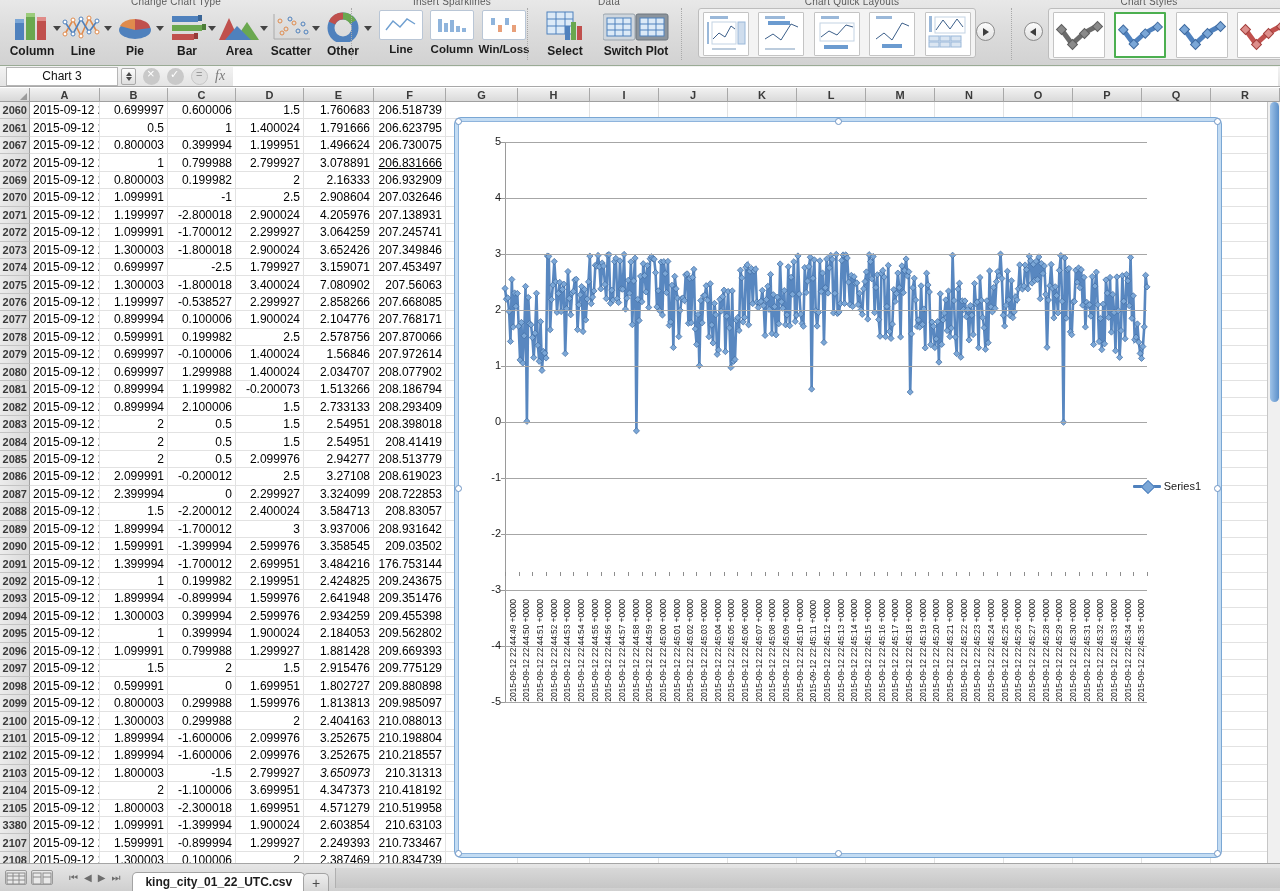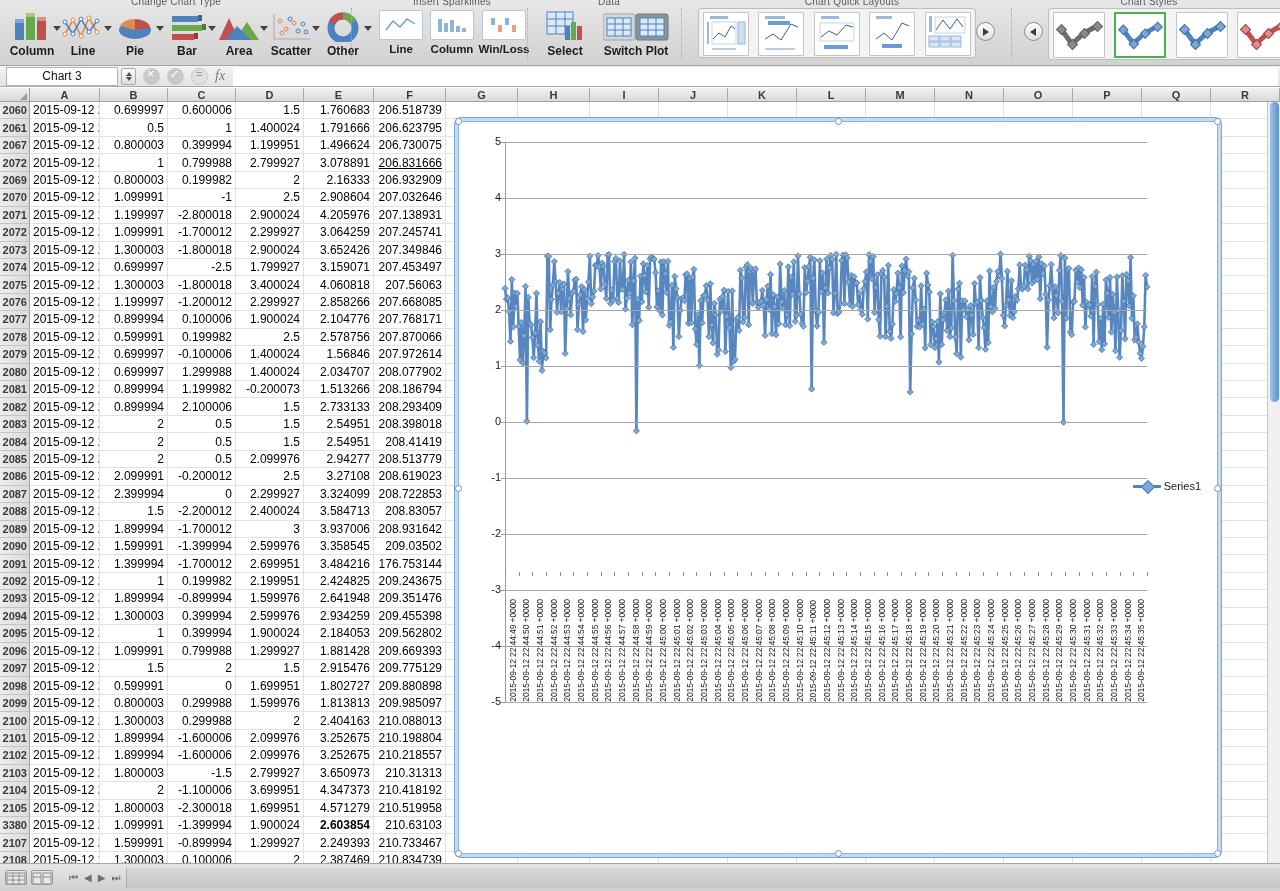--- a/index.html
+++ b/index.html
@@ -699,40 +699,40 @@
         <div class="cell num" style="width: 69px;"></div>
         <div class="cell num" style="width: 69px;"></div>
         <div class="cell num" style="width: 69px;"></div>
       </div>
       <div class="row">
         <div class="rh">2075</div>
         <div class="cell txt" style="width: 70px;">2015-09-12 2</div>
         <div class="cell num" style="width: 68px;">1.300003</div>
         <div class="cell num" style="width: 68px;">-1.800018</div>
         <div class="cell num" style="width: 68px;">3.400024</div>
-        <div class="cell num" style="width: 70px;">4.060818</div>
+        <div class="cell num" style="width: 70px;">7.080902</div>
         <div class="cell num" style="width: 72px;">207.56063</div>
         <div class="cell num" style="width: 72px;"></div>
         <div class="cell num" style="width: 72px;"></div>
         <div class="cell num" style="width: 69px;"></div>
         <div class="cell num" style="width: 69px;"></div>
         <div class="cell num" style="width: 69px;"></div>
         <div class="cell num" style="width: 69px;"></div>
         <div class="cell num" style="width: 69px;"></div>
         <div class="cell num" style="width: 69px;"></div>
         <div class="cell num" style="width: 69px;"></div>
         <div class="cell num" style="width: 69px;"></div>
         <div class="cell num" style="width: 69px;"></div>
         <div class="cell num" style="width: 69px;"></div>
       </div>
       <div class="row">
         <div class="rh">2076</div>
         <div class="cell txt" style="width: 70px;">2015-09-12 2</div>
         <div class="cell num" style="width: 68px;">1.199997</div>
-        <div class="cell num" style="width: 68px;">-1.200012</div>
+        <div class="cell num" style="width: 68px;">-0.538527</div>
         <div class="cell num" style="width: 68px;">2.299927</div>
         <div class="cell num" style="width: 70px;">2.858266</div>
         <div class="cell num" style="width: 72px;">207.668085</div>
         <div class="cell num" style="width: 72px;"></div>
         <div class="cell num" style="width: 72px;"></div>
         <div class="cell num" style="width: 69px;"></div>
         <div class="cell num" style="width: 69px;"></div>
         <div class="cell num" style="width: 69px;"></div>
         <div class="cell num" style="width: 69px;"></div>
         <div class="cell num" style="width: 69px;"></div>
@@ -1287,21 +1287,21 @@
         <div class="cell num" style="width: 69px;"></div>
         <div class="cell num" style="width: 69px;"></div>
         <div class="cell num" style="width: 69px;"></div>
       </div>
       <div class="row">
         <div class="rh">2103</div>
         <div class="cell txt" style="width: 70px;">2015-09-12 2</div>
         <div class="cell num" style="width: 68px;">1.800003</div>
         <div class="cell num" style="width: 68px;">-1.5</div>
         <div class="cell num" style="width: 68px;">2.799927</div>
-        <div class="cell num" style="width: 70px;">3.650973</div>
+        <div class="cell num" style="width: 70px; font-style: italic;">3.650973</div>
         <div class="cell num" style="width: 72px;">210.31313</div>
         <div class="cell num" style="width: 72px;"></div>
         <div class="cell num" style="width: 72px;"></div>
         <div class="cell num" style="width: 69px;"></div>
         <div class="cell num" style="width: 69px;"></div>
         <div class="cell num" style="width: 69px;"></div>
         <div class="cell num" style="width: 69px;"></div>
         <div class="cell num" style="width: 69px;"></div>
         <div class="cell num" style="width: 69px;"></div>
         <div class="cell num" style="width: 69px;"></div>
@@ -1350,21 +1350,21 @@
         <div class="cell num" style="width: 69px;"></div>
         <div class="cell num" style="width: 69px;"></div>
         <div class="cell num" style="width: 69px;"></div>
       </div>
       <div class="row">
         <div class="rh">3380</div>
         <div class="cell txt" style="width: 70px;">2015-09-12 2</div>
         <div class="cell num" style="width: 68px;">1.099991</div>
         <div class="cell num" style="width: 68px;">-1.399994</div>
         <div class="cell num" style="width: 68px;">1.900024</div>
-        <div class="cell num" style="width: 70px; font-weight: bold;">2.603854</div>
+        <div class="cell num" style="width: 70px;">2.603854</div>
         <div class="cell num" style="width: 72px;">210.63103</div>
         <div class="cell num" style="width: 72px;"></div>
         <div class="cell num" style="width: 72px;"></div>
         <div class="cell num" style="width: 69px;"></div>
         <div class="cell num" style="width: 69px;"></div>
         <div class="cell num" style="width: 69px;"></div>
         <div class="cell num" style="width: 69px;"></div>
         <div class="cell num" style="width: 69px;"></div>
         <div class="cell num" style="width: 69px;"></div>
         <div class="cell num" style="width: 69px;"></div>
@@ -2073,14 +2073,18 @@
       </svg>
   </span>
 
   <span class="navarrows">
     <span>⏮</span>
     <span>◀</span>
     <span>▶</span>
     <span>⏭</span>
   </span>
 
+  <span class="tabstrip">
+    <span class="sheet-tab">king_city_01_22_UTC.csv</span>
+    <span class="plus-tab">+</span>
+  </span>
   <span id="status-rest"></span>
 </div>
 
 </body></html>

